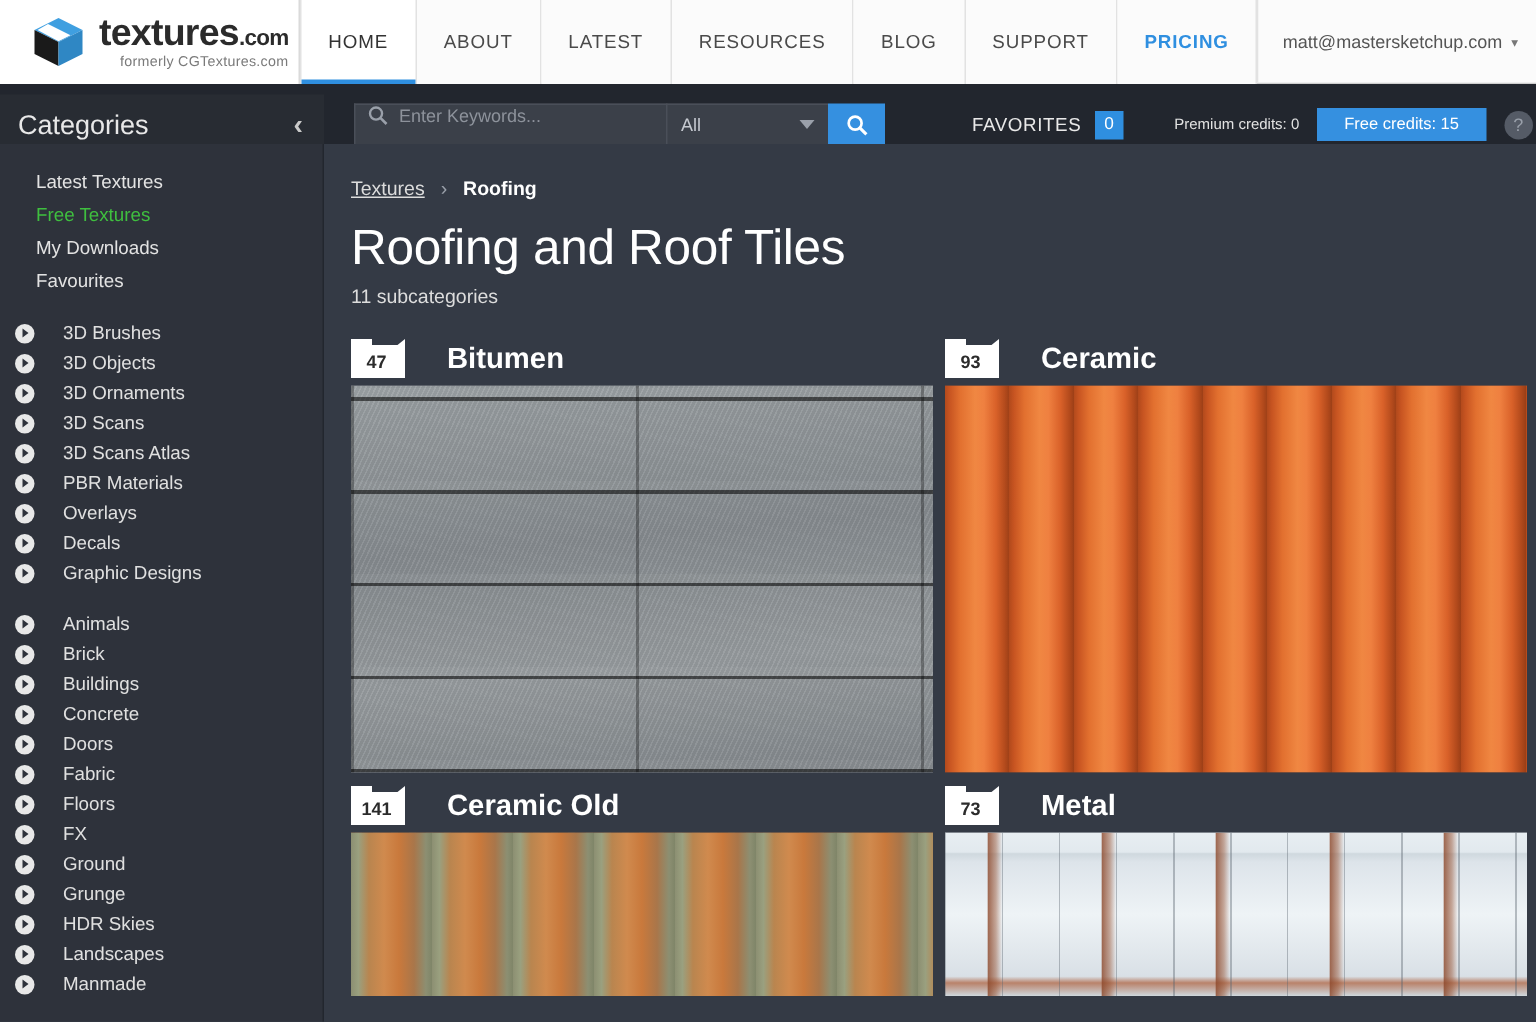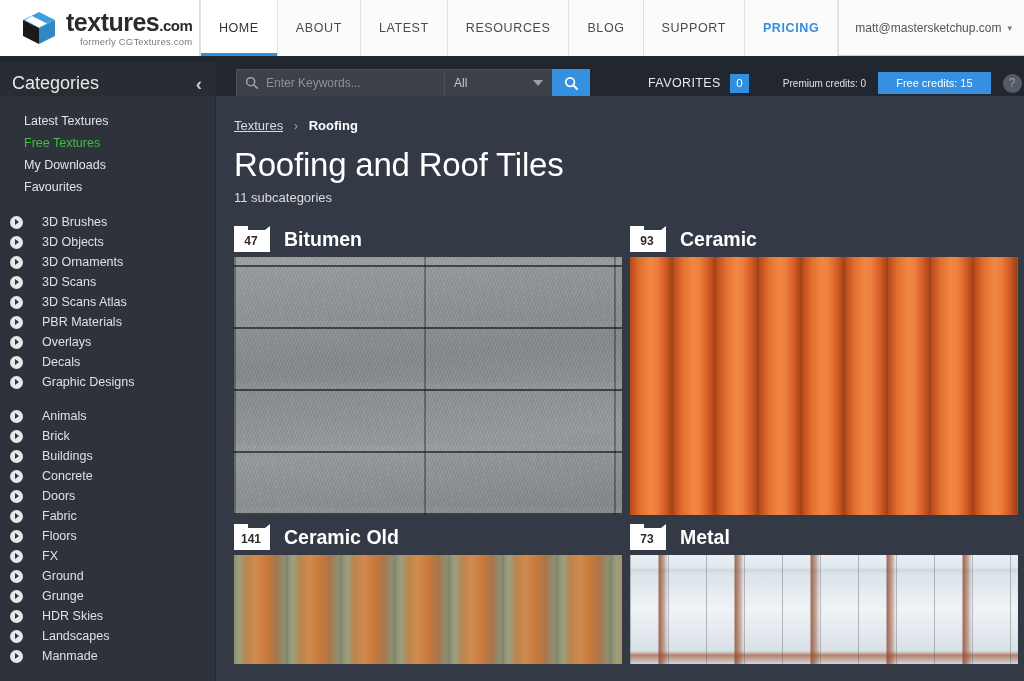--- a/index.html
+++ b/index.html
@@ -65,21 +65,21 @@
     padding: 0 14px 0 12px;
   }
   .cat-title { color: #e8e8e8; font-size: 18px; font-weight: normal; }
   .cat-collapse { color: #c9c9c9; font-size: 19px; line-height: 1; cursor: pointer; font-weight: bold;}
 
   .search-wrap {
     display: flex; align-items: stretch; height: 28px; margin-left: 20px;
     width: 354px;
   }
   .search-field {
-    flex: 1; display: flex; align-items: center; gap: 7px;
+    flex: 1; display: flex; align-items: flex-start; gap: 7px;
     background: #3b4049; border: 1px solid #4a4f59; border-right: none;
     padding: 0 8px;
   }
   .search-field svg { flex: 0 0 14px; }
   .search-input {
     border: none; outline: none; background: transparent;
     color: #c8c8c8; font-size: 12px; width: 100%;
     font-family: "Liberation Sans", sans-serif;
   }
   .search-input::placeholder { color: #8d929b; }
@@ -158,21 +158,21 @@
     font-size: 33px; color: #ffffff; font-weight: normal; letter-spacing: -0.2px;
     line-height: 1.15;
   }
   .page-sub { font-size: 13px; color: #dddddd; margin-top: 6px; }
 
   .grid {
     margin-top: 18px; display: grid;
     grid-template-columns: 388px 388px; column-gap: 8px; row-gap: 6px;
   }
   .card { width: 388px; }
-  .card-head { display: flex; align-items: center; gap: 14px; height: 34px; }
+  .card-head { display: flex; align-items: center; gap: 28px; height: 34px; }
   .folder-badge {
     position: relative; background: #ffffff; color: #2b2b2b;
     font-size: 12px; font-weight: bold; min-width: 36px; height: 22px;
     display: flex; align-items: center; justify-content: center;
     padding: 0 6px 0 4px; margin-top: 3px;
   }
   .folder-badge::before {
     content: ""; position: absolute; left: 0; top: -4px; width: 14px; height: 4px;
     background: #ffffff;
   }

